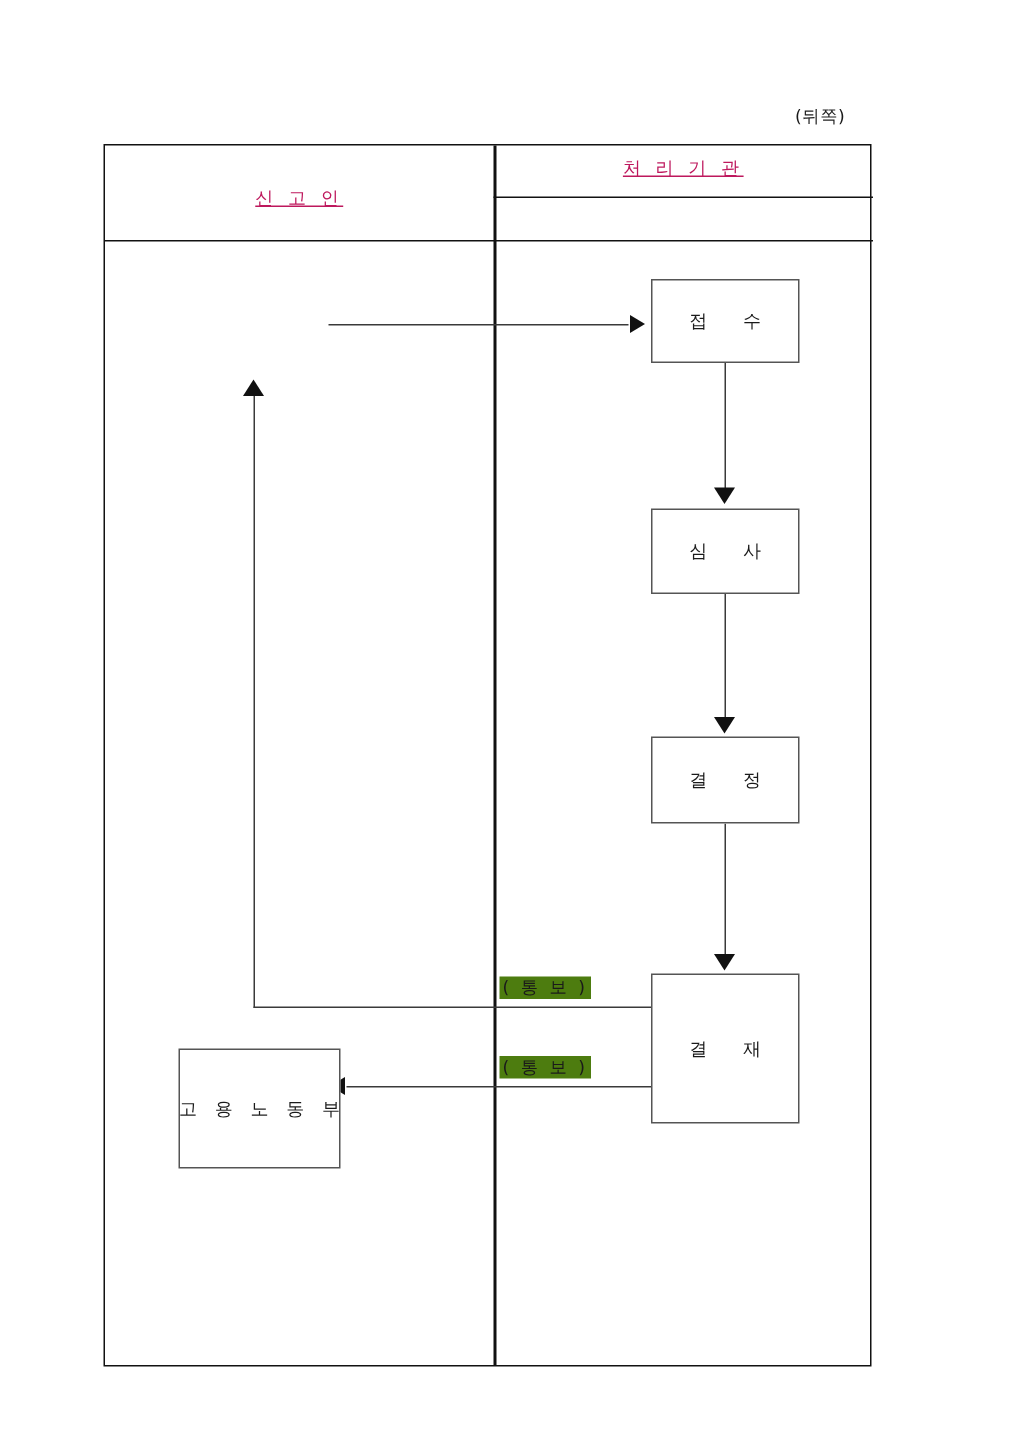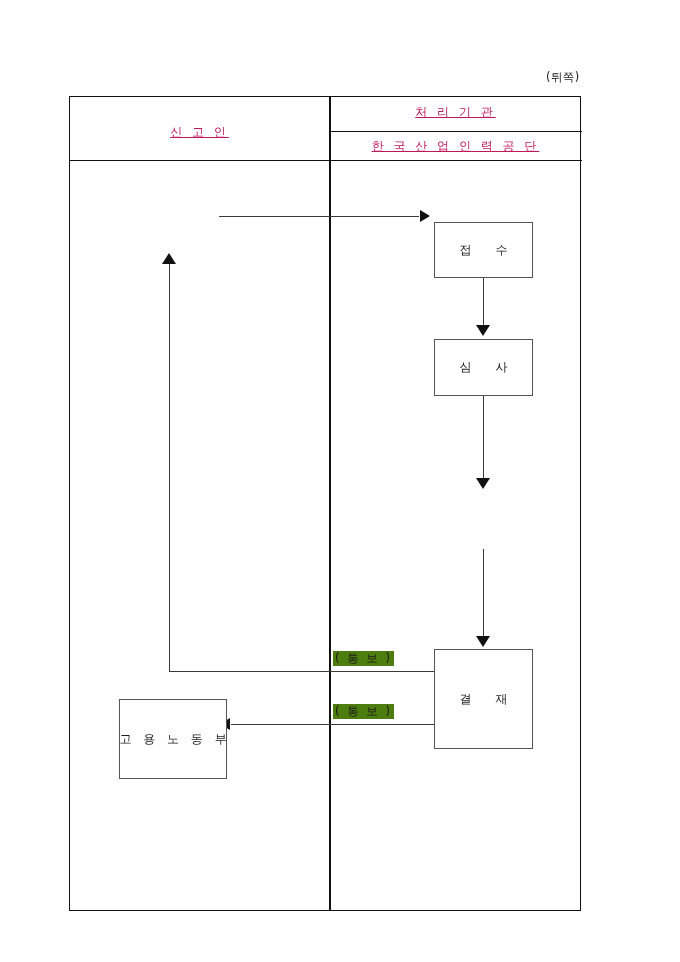--- a/index.html
+++ b/index.html
@@ -26,21 +26,21 @@
     position: absolute;
     left: 70px;
     top: 70px;
     font-size: 11.5px;
     letter-spacing: 0.4px;
     white-space: nowrap;
     color: #1a1a1a;
   }
   .header-side {
     position: absolute;
-    left: 546px;
+    left: 530px;
     top: 70px;
     font-size: 11.5px;
     letter-spacing: 0.4px;
     white-space: nowrap;
     color: #1a1a1a;
   }
 
   
   .frame {
     position: absolute;
@@ -115,21 +115,21 @@
     font-size: 12px;
     color: #1a1a1a;
     white-space: nowrap;
   }
   .node.sp2 { letter-spacing: 0px; }
   .node.sp-wide { letter-spacing: 10px; text-indent: 10px; }
   .node.sp-med { letter-spacing: 4px; text-indent: 4px; }
 
   
   .n-prepare  { left: 49px;  top: 94px;  width: 100px; height: 52px; }
-  .n-receipt  { left: 364px; top: 89px;  width: 99px;  height: 56px; margin-top: 36px; }
+  .n-receipt  { left: 364px; top: 89px;  width: 99px;  height: 56px; }
   .n-review   { left: 364px; top: 242px; width: 99px;  height: 57px; }
   .n-decision { left: 364px; top: 394px; width: 99px;  height: 58px; }
   .n-approval { left: 364px; top: 552px; width: 99px;  height: 100px; }
   .n-molab    { left: 49px;  top: 602px; width: 108px; height: 80px; }
 
   
   .line {
     position: absolute;
     background: #3a3a3a;
   }
@@ -208,21 +208,20 @@
   <div class="frame">
 
     <div class="col-divider"></div>
     <div class="rule-right-sub"></div>
     <div class="rule-full"></div>
 
     <div class="cell-label lbl-declarant">신 고 인</div>
 
     <div class="cell-label lbl-agency">처 리 기 관</div>
 
-    <div class="cell-label lbl-agency-name">한 국 산 업 인 력 공 단</div>
 
     <div class="line h c1"></div>
     <div class="line v c2"></div>
     <div class="line v c3"></div>
     <div class="line v c4"></div>
     <div class="line h c5h"></div>
     <div class="line v c5v"></div>
     <div class="line h c6h"></div>
 
     <div class="arrow right a1"></div>
@@ -230,20 +229,21 @@
     <div class="arrow down  a3"></div>
     <div class="arrow down  a4"></div>
     <div class="arrow up    a5"></div>
     <div class="arrow left  a6"></div>
 
 
     <div class="node n-receipt sp-wide">접   수</div>
 
     <div class="node n-review sp-wide">심   사</div>
 
+    <div class="node n-decision sp-wide">결   정</div>
 
     <div class="node n-approval sp-wide">결   재</div>
 
     <div class="node n-molab sp-med">고 용 노 동 부</div>
 
     <div class="edge-label el1">( 통 보 )</div>
 
     <div class="edge-label el2">( 통 보 )</div>
 
   </div>

